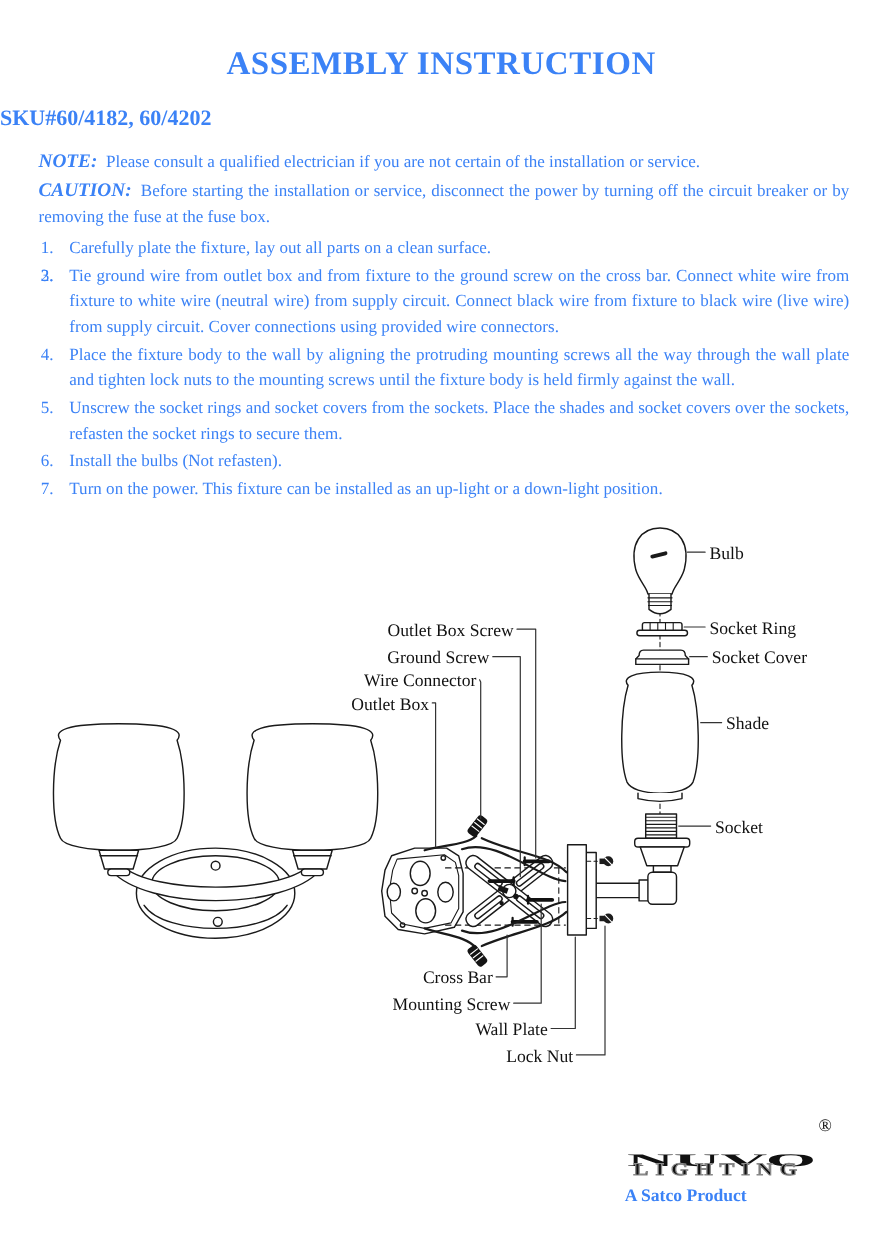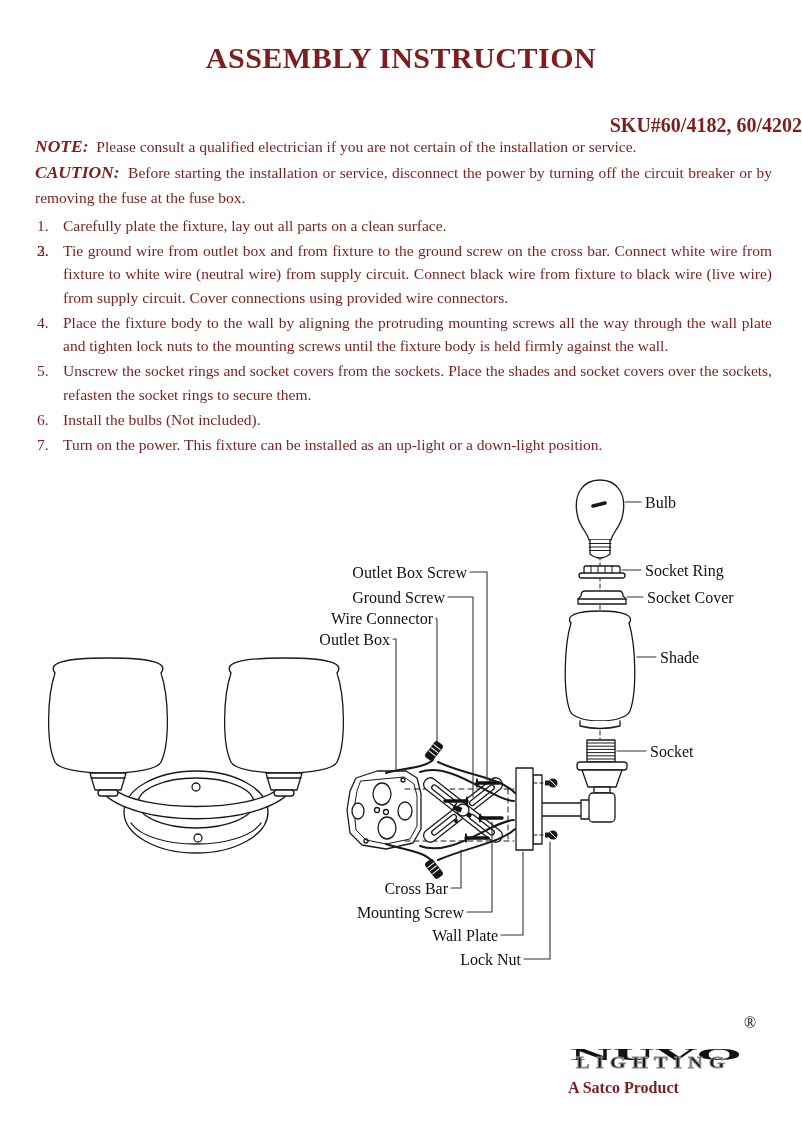--- a/index.html
+++ b/index.html
@@ -1,28 +1,28 @@
 <!DOCTYPE html>
 <html><head>
 <meta charset="utf-8">
 <style>
   html,body { margin:0; padding:0; background:#ffffff; }
   .page {
     position:relative; width:802px; height:1134px; margin:0 auto;
-    background:#ffffff; color:#7f1d1d;
+    background:#ffffff; color:#3b82f6;
     font-family:"Liberation Serif", serif;
     overflow:hidden;
   }
   .title {
     position:absolute; top:41px; left:0; width:100%;
     text-align:center; font-size:30px; font-weight:bold; letter-spacing:.5px;
   }
   .sku {
-    position:absolute; top:114px; left:0; width:100%;
-    text-align:right; font-size:20px; font-weight:bold;
+    position:absolute; top:97px; left:0; width:100%;
+    text-align:left; font-size:20px; font-weight:bold;
   }
   .content {
     position:absolute; top:133px; left:35px; width:737px;
     font-size:15.5px; line-height:1.5;
   }
   .content p { margin:0; }
   .lead { font-weight:bold; font-size:17.5px; padding-right:4px;font-style:italic; }
   .justify { text-align:justify; }
   ol.steps { list-style:none; margin:5px 0 0 0; padding:0; }
   ol.steps li { position:relative; padding-left:28px; margin:0 0 2px 0; }
@@ -45,21 +45,21 @@
 
   <div class="content">
     <p><span class="lead">NOTE:</span> <span>Please consult a qualified electrician if you are not certain of the installation or service.</span></p>
     <p class="justify"><span class="lead">CAUTION:</span> <span>Before starting the installation or service, disconnect the power by turning off the circuit breaker or by removing the fuse at the fuse box.</span></p>
     <ol class="steps">
       <li><span class="num">1.</span><span>Carefully plate the fixture, lay out all parts on a clean surface.</span></li>
       <li><span class="num">2.</span></li>
       <li class="justify"><span class="num">3.</span><span>Tie ground wire from outlet box and from fixture to the ground screw on the cross bar. Connect white wire from fixture to white wire (neutral wire) from supply circuit. Connect black wire from fixture to black wire (live wire) from supply circuit. Cover connections using provided wire connectors.</span></li>
       <li class="justify"><span class="num">4.</span><span>Place the fixture body to the wall by aligning the protruding mounting screws all the way through the wall plate and tighten lock nuts to the mounting screws until the fixture body is held firmly against the wall.</span></li>
       <li class="justify"><span class="num">5.</span><span>Unscrew the socket rings and socket covers from the sockets. Place the shades and socket covers over the sockets, refasten the socket rings to secure them.</span></li>
-      <li><span class="num">6.</span><span>Install the bulbs (Not included).</span></li>
+      <li><span class="num">6.</span><span>Install the bulbs (Not refasten).</span></li>
       <li><span class="num">7.</span><span>Turn on the power. This fixture can be installed as an up-light or a down-light position.</span></li>
     </ol>
   </div>
 
   <svg class="diagram" viewBox="0 470 802 540">
     <g fill="none" stroke-width="1.3" stroke-linecap="round" stroke-linejoin="round" stroke="#1a1a1a">
 
       <line x1="600" y1="556" x2="600" y2="742" stroke-dasharray="4 3" stroke-width="1"></line>
 
       <g>

